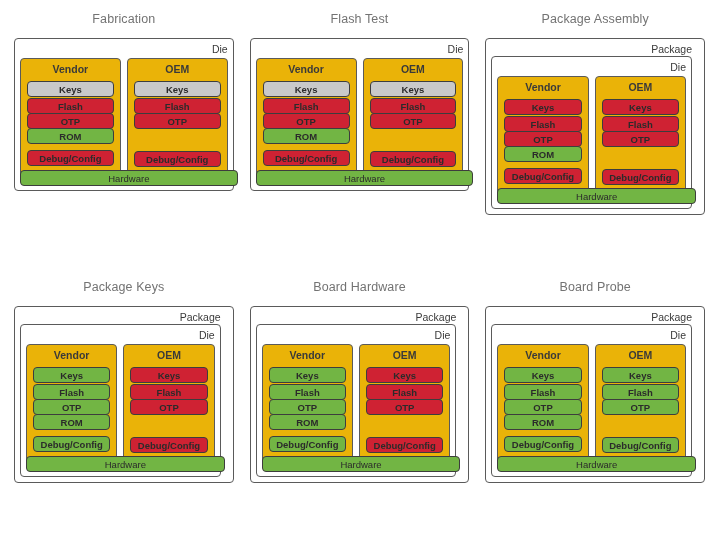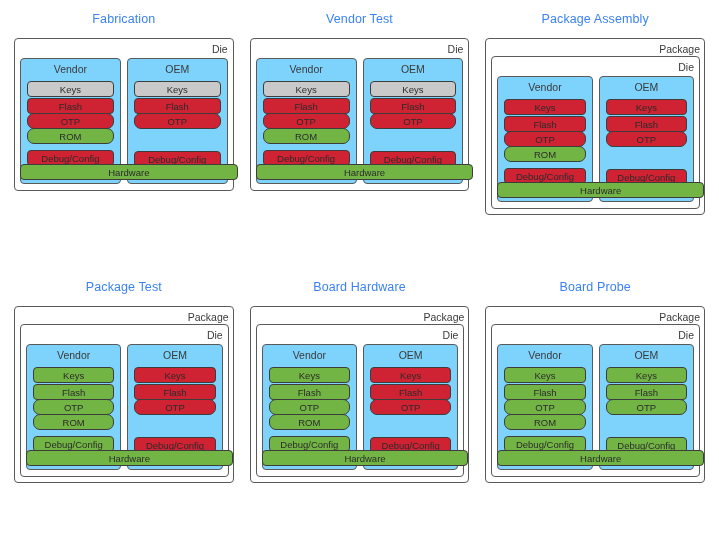--- a/index.html
+++ b/index.html
@@ -28,39 +28,39 @@
   .panel {
     display: flex;
     flex-direction: column;
     align-items: center;
     box-sizing: border-box;
     padding: 0 8px;
   }
 
   .panel-title {
     font-size: 12.5px;
-    color: #3b82f6;
+    color: #737373;
     text-align: center;
     margin: 8px 0 12px 0;
     letter-spacing: 0.1px;
     white-space: nowrap;
   }
 
   
   .box {
     border: 1.3px solid #5a5a5a;
     border-radius: 4px;
     background: #ffffff;
     box-sizing: border-box;
     position: relative;
     width: 100%;
   }
 
   .pkg-box {
-    padding: 3px 4px 5px 5px;
+    padding: 3px 12px 5px 5px;
   }
 
   .die-box {
     padding: 3px 5px 6px 5px;
   }
 
   .box-label {
     font-size: 10.5px;
     text-align: right;
     color: #3a3a3a;
@@ -74,25 +74,26 @@
     display: flex;
     gap: 6px;
     position: relative;
     margin-top: 2px;
   }
 
   .col {
     flex: 1 1 0;
     border: 1.3px solid #5a5a5a;
     border-radius: 4px;
-    background: #7dd3fc;
+    background: #eab308;
     box-sizing: border-box;
     padding: 3px 6px 16px 6px;
     display: flex;
     flex-direction: column;
+    font-weight: bold;
   }
 
   .col-label {
     font-size: 10.5px;
     text-align: center;
     color: #3a3a3a;
     line-height: 15px;
     height: 15px;
     margin-bottom: 4px;
     white-space: nowrap;
@@ -115,42 +116,41 @@
   .blk.green { background: #72b544; }
   .blk.red   { background: #cf2233; }
   .blk.grey  { background: #c9c9c9; }
 
   
   .mem {
     margin-top: 1px;
   }
   .mem .blk + .blk {
     margin-top: -1.2px;
-    border-radius: 7px;
   }
 
   
   .blk-empty {
     height: 16px;
     box-sizing: border-box;
   }
 
   .dbg-wrap { margin-top: 6px; }
 
   
   .hw-holder {
     position: relative;
     width: 100%;
     height: 0;
   }
   .hw {
     position: absolute;
     left: 0;
     right: 0;
-    bottom: 10px;
+    bottom: 4px;
     height: 16px;
     line-height: 15px;
     font-size: 9.5px;
     text-align: center;
     background: #72b544;
     border: 1.2px solid #3d3d3d;
     border-radius: 4px;
     box-sizing: border-box;
     color: #2b2b2b;
     white-space: nowrap;
@@ -189,21 +189,21 @@
               <div class="blk red">Debug/Config</div>
             </div>
           </div>
         </div>
         <div class="hw-holder" style="position: absolute; left: 5px; right: 5px; bottom: 0px;">
           <div class="hw">Hardware</div>
         </div>
       </div>
     </div>
     <div class="panel">
-      <div class="panel-title">Vendor Test</div>
+      <div class="panel-title">Flash Test</div>
       <div class="box die-box">
         <div class="box-label">Die</div>
         <div class="cols">
           <div class="col">
             <div class="col-label">Vendor</div>
             <div class="blk grey">Keys</div>
             <div class="mem">
               <div class="blk red">Flash</div>
               <div class="blk red">OTP</div>
               <div class="blk green">ROM</div>
@@ -262,21 +262,21 @@
               </div>
             </div>
           </div>
           <div class="hw-holder" style="position: absolute; left: 5px; right: 5px; bottom: 0px;">
             <div class="hw">Hardware</div>
           </div>
         </div>
       </div>
     </div>
     <div class="panel">
-      <div class="panel-title">Package Test</div>
+      <div class="panel-title">Package Keys</div>
       <div class="box pkg-box">
         <div class="box-label">Package</div>
         <div class="box die-box">
           <div class="box-label">Die</div>
           <div class="cols">
             <div class="col">
               <div class="col-label">Vendor</div>
               <div class="blk green">Keys</div>
               <div class="mem">
                 <div class="blk green">Flash</div>

